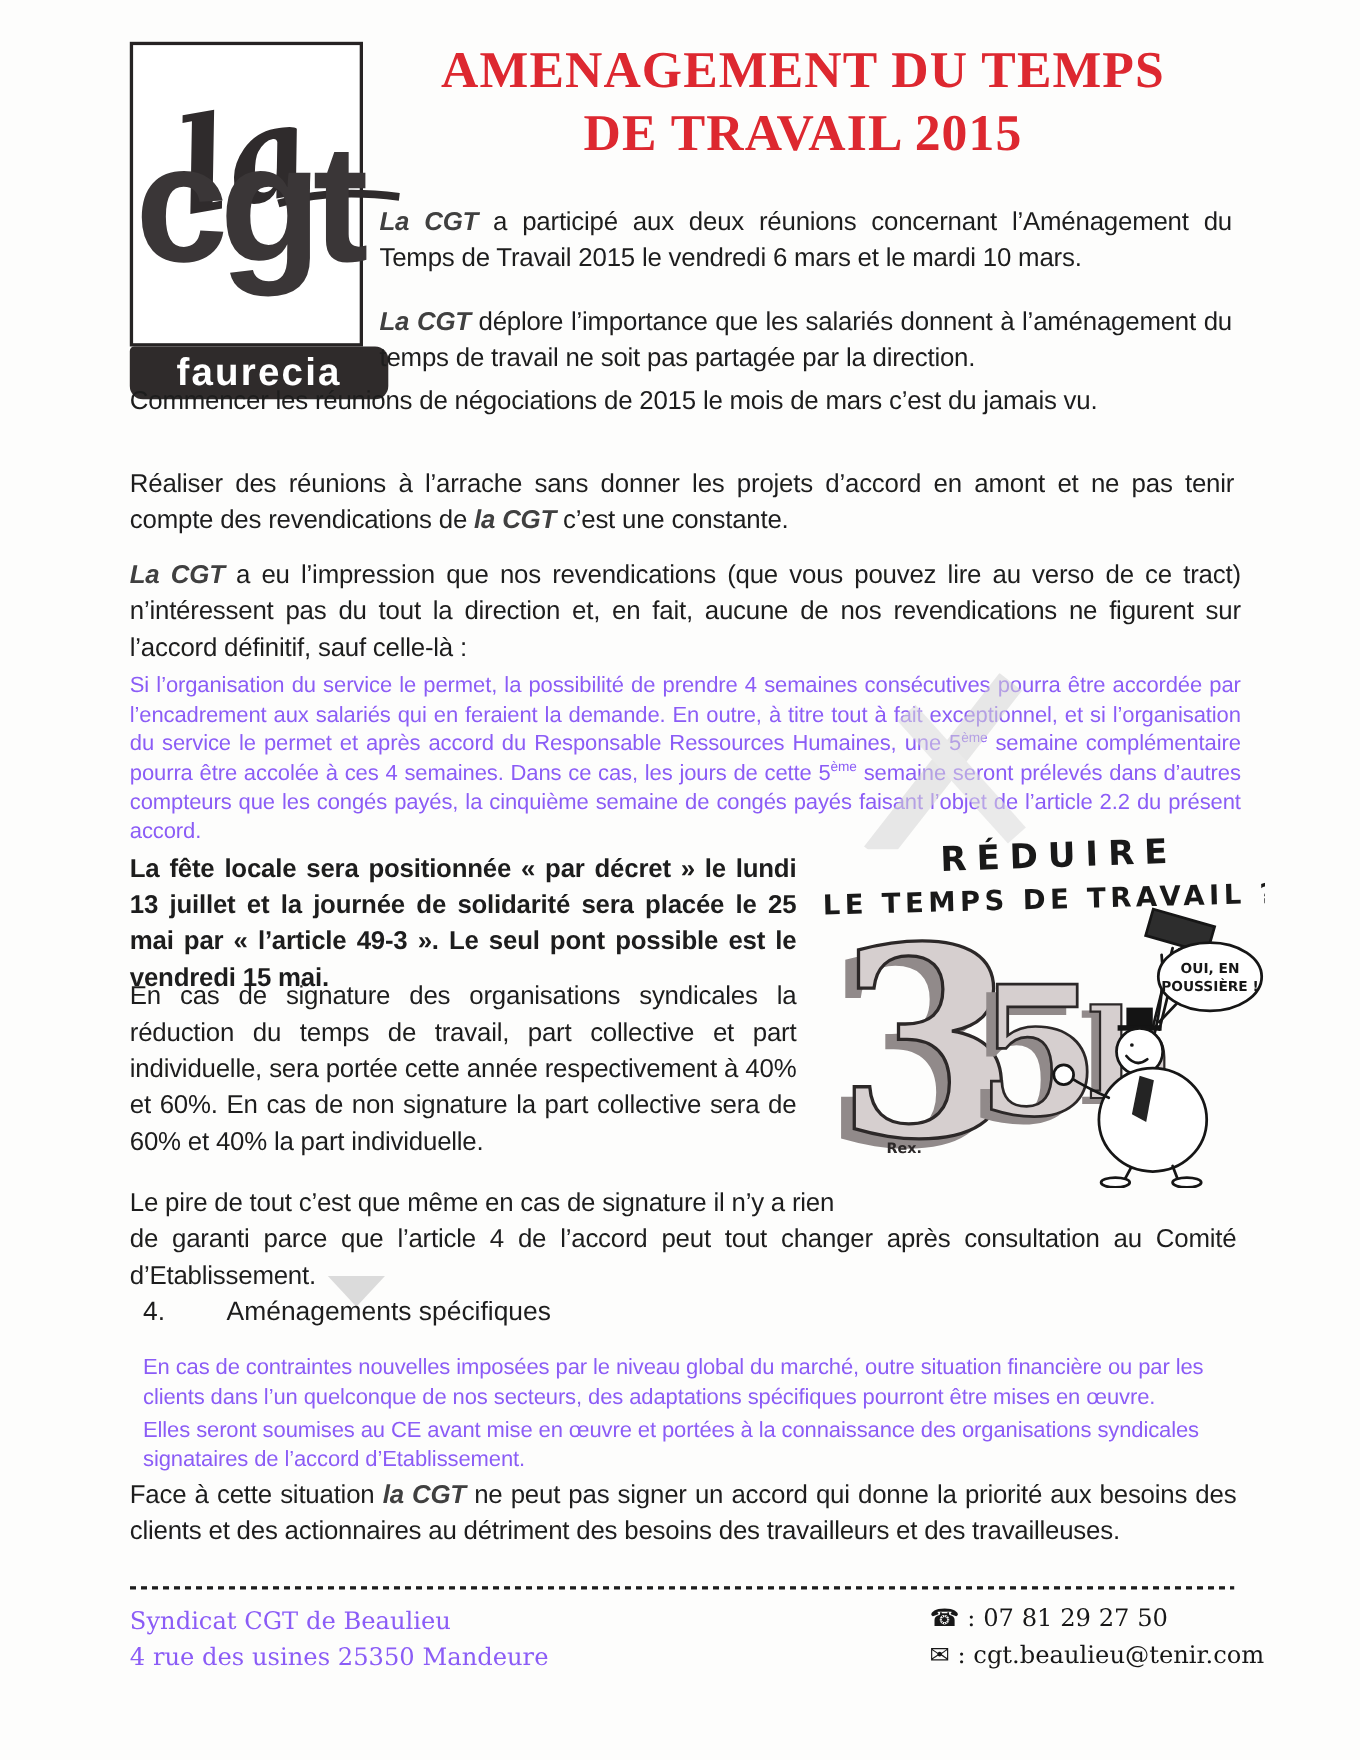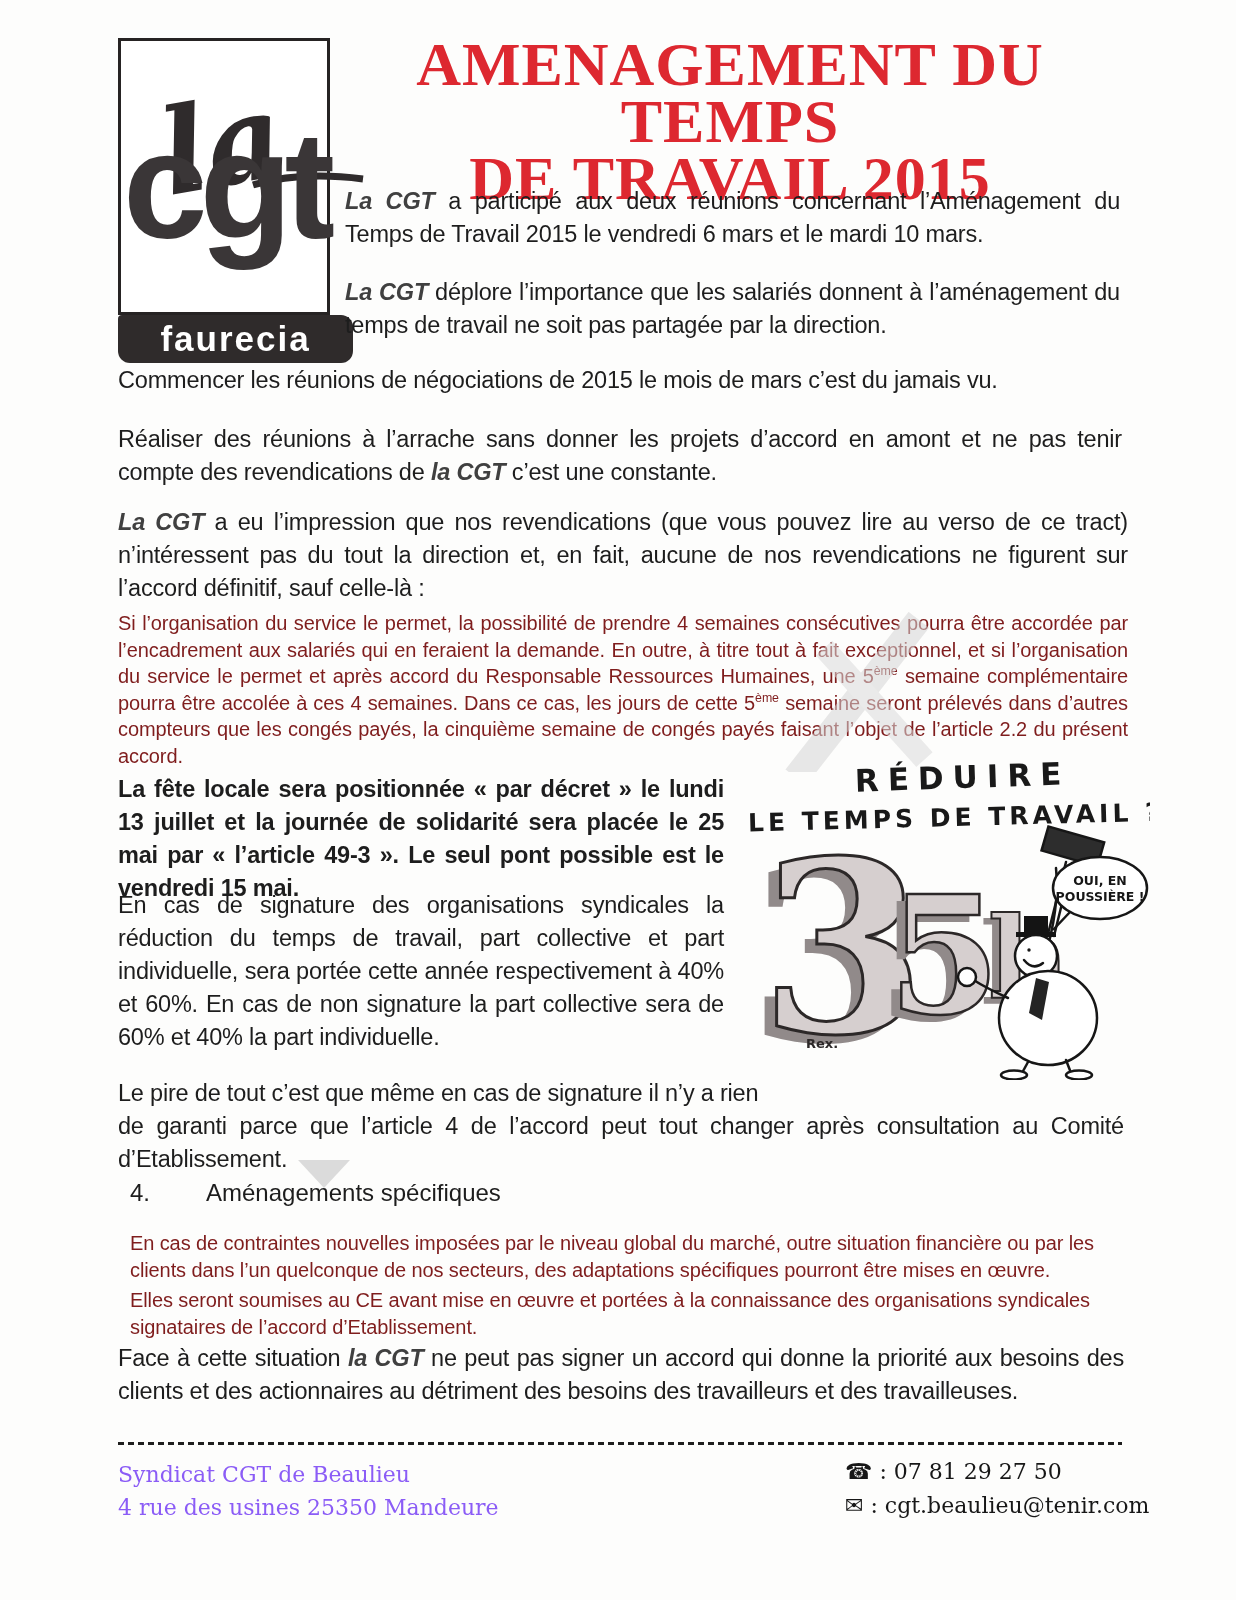--- a/index.html
+++ b/index.html
@@ -8,21 +8,21 @@
     width:1236px;height:1600px;
     margin:0 auto;
     background:#fdfdfc;
     font-family:"Liberation Sans", sans-serif;
     color:#1d1d1d;
     overflow:hidden;
   }
   .abs{position:absolute;}
   .just{text-align:justify;}
   .body-text{font-size:23.5px;line-height:33px;letter-spacing:-0.2px;}
-  .small-text{font-size:20px;line-height:26.5px;letter-spacing:-0.1px;color:#7f1d1d;}
+  .small-text{font-size:20px;line-height:26.5px;letter-spacing:-0.1px;color:#8b5cf6;}
   .red{color:#404040;font-weight:bold;font-style:italic;}
   
   .logo-box{
     left:118px;top:38px;width:212px;height:277px;
     border:3px solid #262323;background:#fff;box-sizing:border-box;
   }
   .logo-la{
     position:absolute;left:14px;top:26px;width:240px;height:150px;
     overflow:visible;
   }
@@ -37,28 +37,28 @@
     left:118px;top:315px;width:235px;height:48px;
     background:#2f2b2b;border-radius:4px 12px 12px 12px;
     color:#fff;font-weight:bold;font-size:35px;line-height:48px;
     text-align:center;letter-spacing:2px;
   }
   
   .title{
     left:340px;top:36px;width:780px;
     text-align:center;
     font-family:"Liberation Serif", serif;
-    font-weight:bold;font-size:62px;line-height:57px;
+    font-weight:bold;font-size:47px;line-height:57px;
     color:#dd2830;letter-spacing:1px;
   }
   
   .intro-1{left:345px;top:185px;width:775px;}
   .intro-2{left:345px;top:276px;width:775px;}
   
-  .p-commencer{left:118px;top:364px;width:1004px;}
+  .p-commencer{left:118px;top:348px;width:1004px;}
   .p-realiser{left:118px;top:423px;width:1004px;}
   .p-impression{left:118px;top:506px;width:1010px;}
   .p-quote1{left:118px;top:610px;width:1010px;}
   .p-fete{left:118px;top:773px;width:606px;font-weight:bold;}
   .p-signature{left:118px;top:889px;width:606px;}
   .p-pire{left:118px;top:1077px;width:1006px;}
   .h-section4{left:130px;top:1178px;width:900px;font-size:24px;line-height:30px;display:flex;}
   .h-section4 .num{width:76px;flex:none;}
   .p-quote2{left:130px;top:1230px;width:978px;}
   .p-quote2 .q2{margin:0 0 4px 0;}

